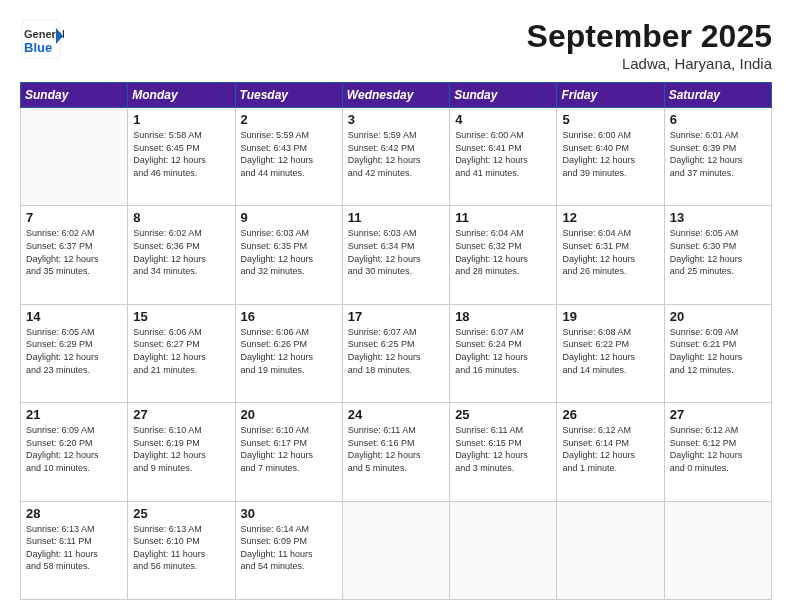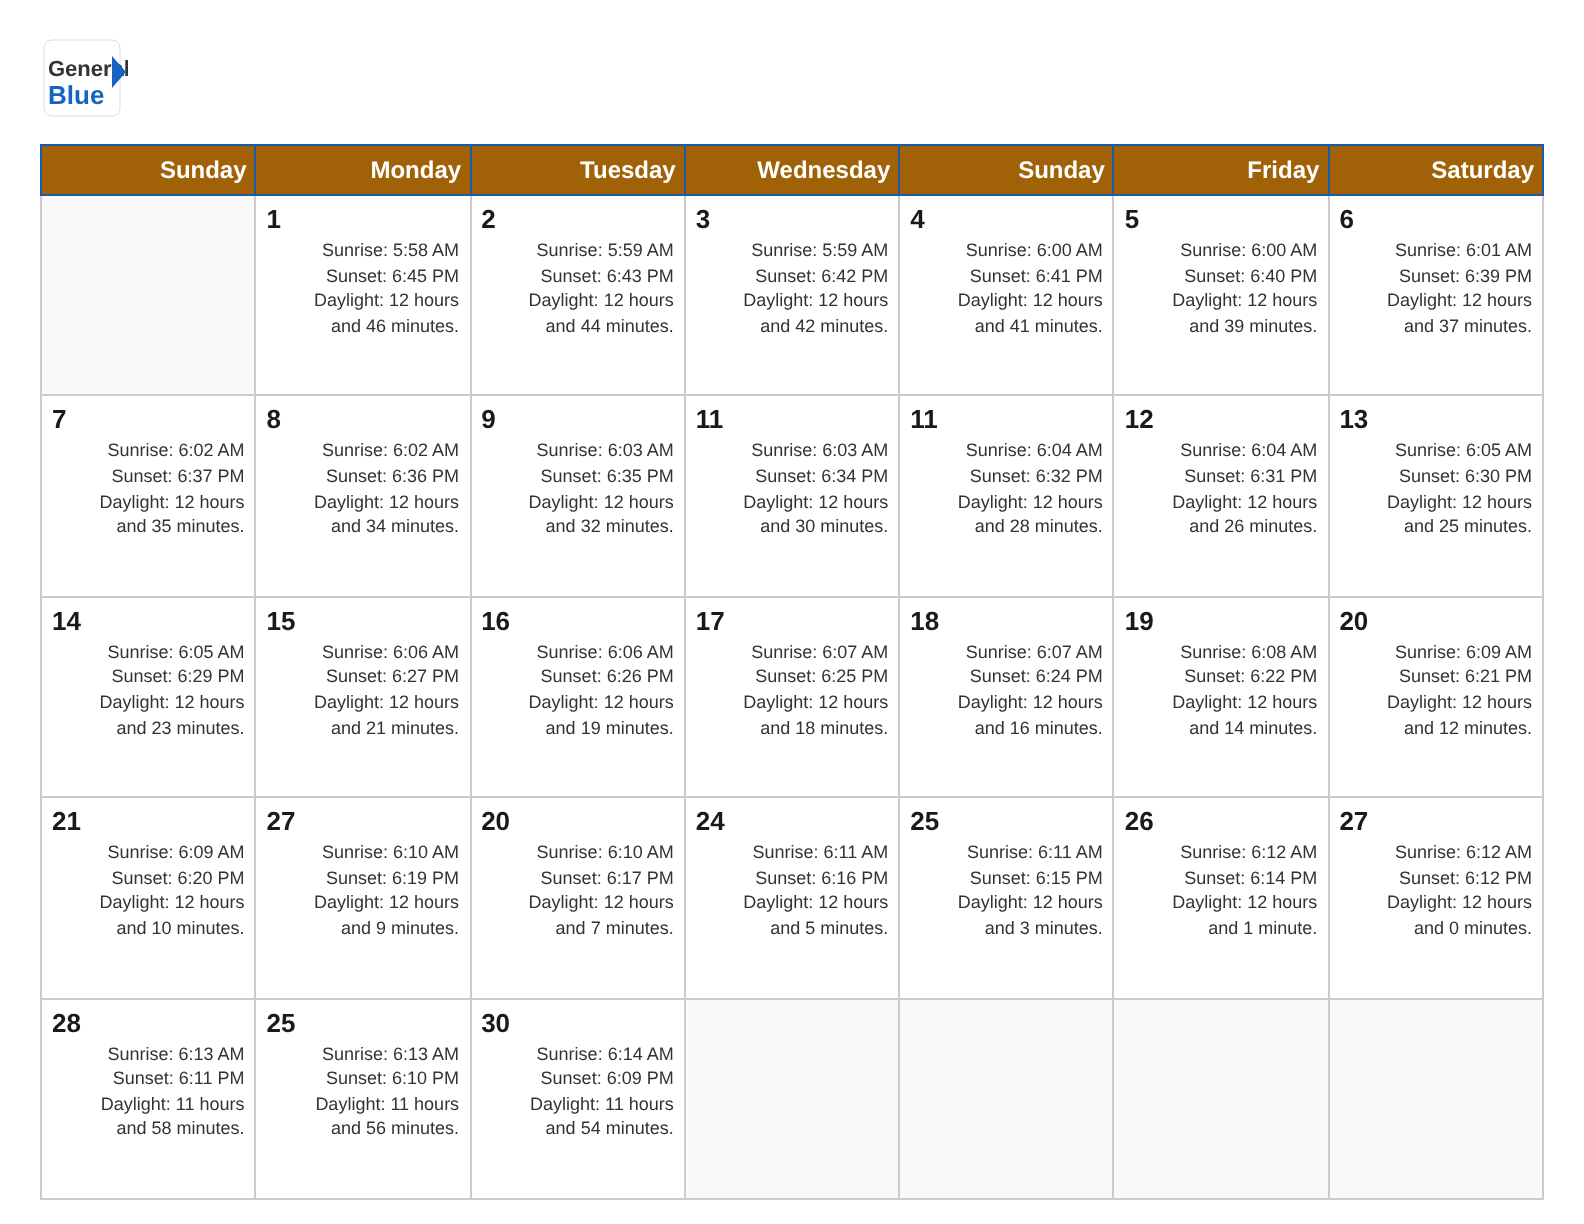--- a/index.html
+++ b/index.html
@@ -41,48 +41,48 @@
       color: #333;
     }
     .calendar {
       flex: 1;
       border: 1px solid #ccc;
       border-collapse: collapse;
       width: 100%;
       table-layout: fixed;
     }
     .calendar thead th {
-      background: #a16207;
+      background: #4c1d95;
       color: #fff;
       font-size: 12px;
       font-weight: bold;
       padding: 5px 4px;
-      text-align: right;
+      text-align: left;
       border: 1px solid #1a5aad;
+      font-style: italic;
     }
     .calendar tbody td {
       border: 1px solid #ccc;
       vertical-align: top;
       padding: 4px 5px;
       font-size: 9.5px;
       color: #333;
       height: 80px;
     }
     .day-num {
       font-size: 13px;
       font-weight: bold;
       color: #1a1a1a;
       display: block;
       margin-bottom: 2px;
     }
     .cell-info {
       font-size: 9px;
       line-height: 1.4;
       color: #333;
-      text-align: right;
     }
     .empty-cell {
       background: #f9f9f9;
     }
     .last-row td {
       height: 70px;
     }
   </style>
 </head>
 <body>
@@ -94,20 +94,24 @@
     <div style="position:relative;width:44px;height:44px;">
       <svg width="44" height="44" viewBox="0 0 44 44">
         <rect x="2" y="2" width="38" height="38" rx="4" fill="#fff" stroke="#ddd" stroke-width="0.5"></rect>
         <text x="4" y="20" font-size="11" font-weight="bold" fill="#333" font-family="Arial">General</text>
         <text x="4" y="34" font-size="13" font-weight="bold" fill="#1565c0" font-family="Arial">Blue</text>
         <polygon points="36,10 43,18 36,26" fill="#1565c0"></polygon>
       </svg>
     </div>
   </div>
 </div>
+    <div class="title-section">
+      <div class="month-title">September 2025</div>
+      <div class="location">Ladwa, Haryana, India</div>
+    </div>
   </div>
 
   <table class="calendar">
     <thead>
       <tr>
         <th>Sunday</th>
         <th>Monday</th>
         <th>Tuesday</th>
         <th>Wednesday</th>
         <th>Sunday</th>

